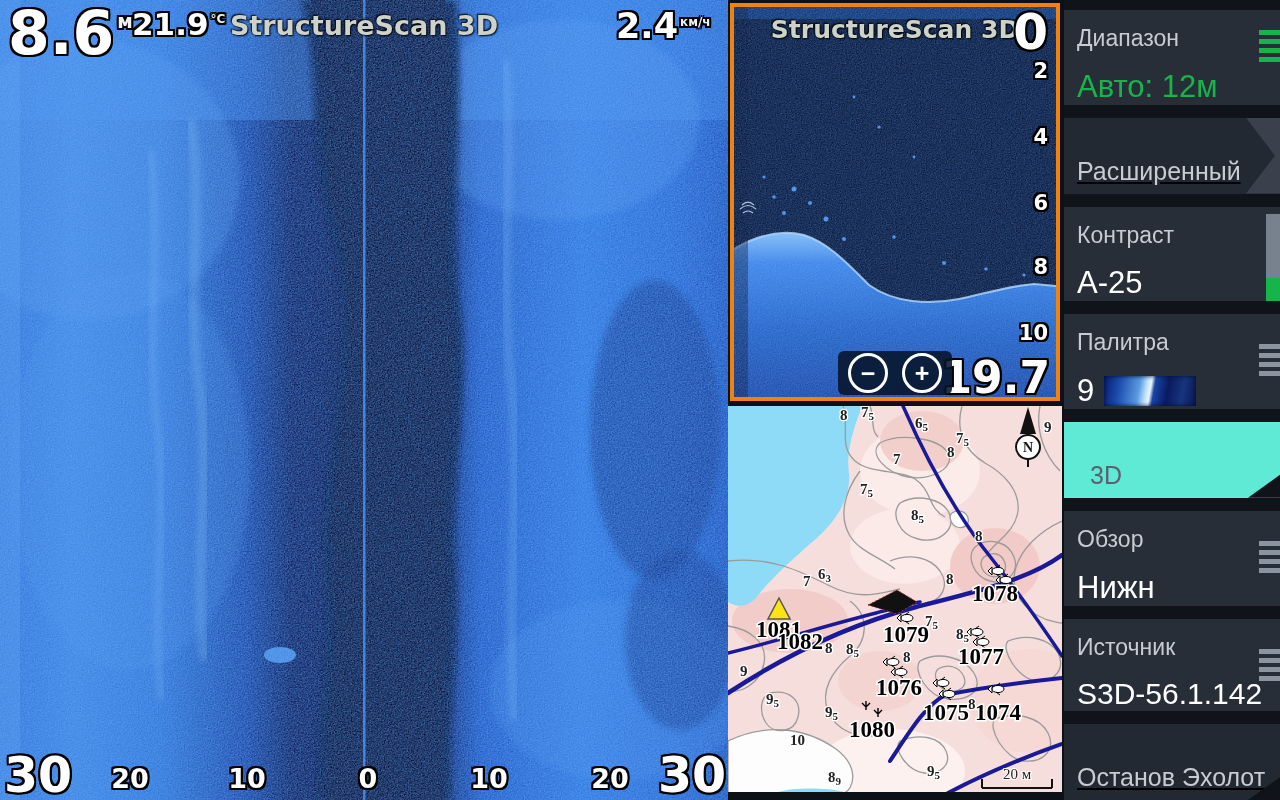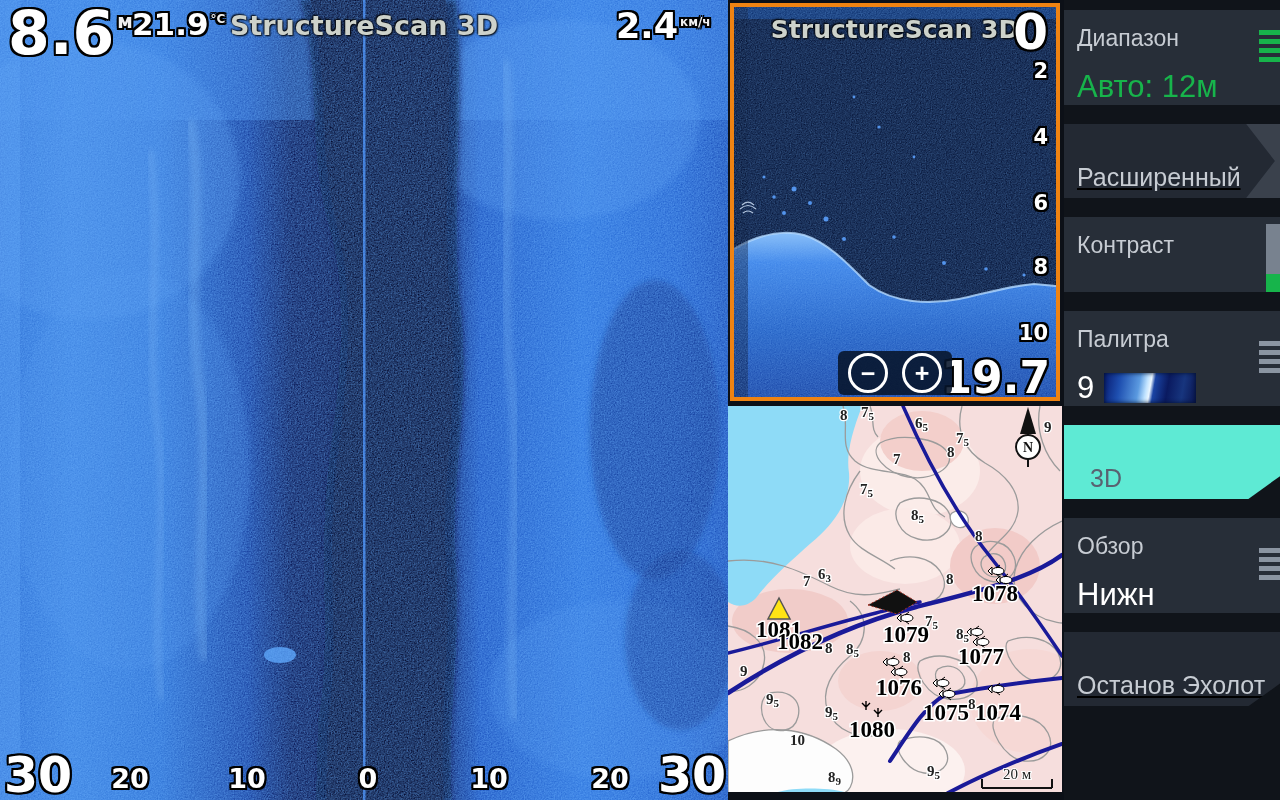--- a/index.html
+++ b/index.html
@@ -38,21 +38,21 @@
   .map{position:absolute;left:0;top:406px;width:334px;height:386px;background:#f6dedd;overflow:hidden;}
   .map svg{position:absolute;inset:0;}
   .map text{font-family:"Liberation Serif",serif;}
   .wp{font-size:23px;font-weight:bold;fill:#000;stroke:#fff;stroke-width:3px;paint-order:stroke;}
   .cl{font-size:15px;font-weight:bold;fill:#222;stroke:#fff;stroke-width:2.5px;paint-order:stroke;}
   .cl .sub{font-size:11px;}
   .maplbl{font-size:15px;fill:#222;stroke:#fff;stroke-width:2px;paint-order:stroke;}
 
   
   .sidebar{position:absolute;left:1064px;top:0;width:216px;height:800px;background:#10141a;
-           display:grid;grid-template-rows:repeat(8,1fr);gap:19px;padding-top:10px;box-sizing:border-box;overflow:hidden;}
+           display:grid;grid-template-rows:repeat(8,1fr);gap:13px;padding-top:10px;box-sizing:border-box;overflow:hidden;}
   .sb-item{position:relative;background:#272e38;padding:14px 0 0 13px;box-sizing:border-box;}
   .sb-item.alt{background:#232933;text-decoration:underline;}
   .sb-item.disabled{background:#5eead4;padding-left:26px;}
   .sb-label{font-size:23px;color:#c7ccd3;line-height:1.25;}
   .sb-label.center{margin-top:24px;font-size:25px;}
   .sb-label.dim{color:#596271;margin-top:24px;font-size:25px;}
   .sb-value{font-size:31px;color:#fff;margin-top:16px;display:flex;align-items:center;}
   .sb-value.green{color:#17b44b;}
   .micon{position:absolute;right:-9px;top:30px;width:30px;}
   .micon.hi{top:20px;}
@@ -319,20 +319,21 @@
         </div>
     </div>
 
     <div class="sb-item alt">
       <div class="sb-label center">Расширенный</div>
       <div class="chev"></div>
     </div>
 
     <div class="sb-item">
       <div class="sb-label">Контраст</div>
+      <div class="sb-value">А-25</div>
       <div class="slider">
           <div class="fill"></div>
         </div>
     </div>
 
     <div class="sb-item">
       <div class="sb-label">Палитра</div>
       <div class="sb-value">
           <span>9</span>
           <span class="pal-thumb"></span>
@@ -354,20 +355,30 @@
       <div class="sb-label">Обзор</div>
       <div class="sb-value">Нижн</div>
       <div class="micon">
           <i></i>
           <i></i>
           <i></i>
           <i></i>
         </div>
     </div>
 
+    <div class="sb-item">
+      <div class="sb-label">Источник</div>
+      <div class="sb-value" style="font-size:30px;">S3D-56.1.142</div>
+      <div class="micon">
+          <i></i>
+          <i></i>
+          <i></i>
+          <i></i>
+        </div>
+    </div>
 
     <div class="sb-item alt">
       <div class="sb-label center">Останов Эхолот</div>
       <div class="fold"></div>
     </div>
 
   </div>
 </div>
 
 </body></html>

